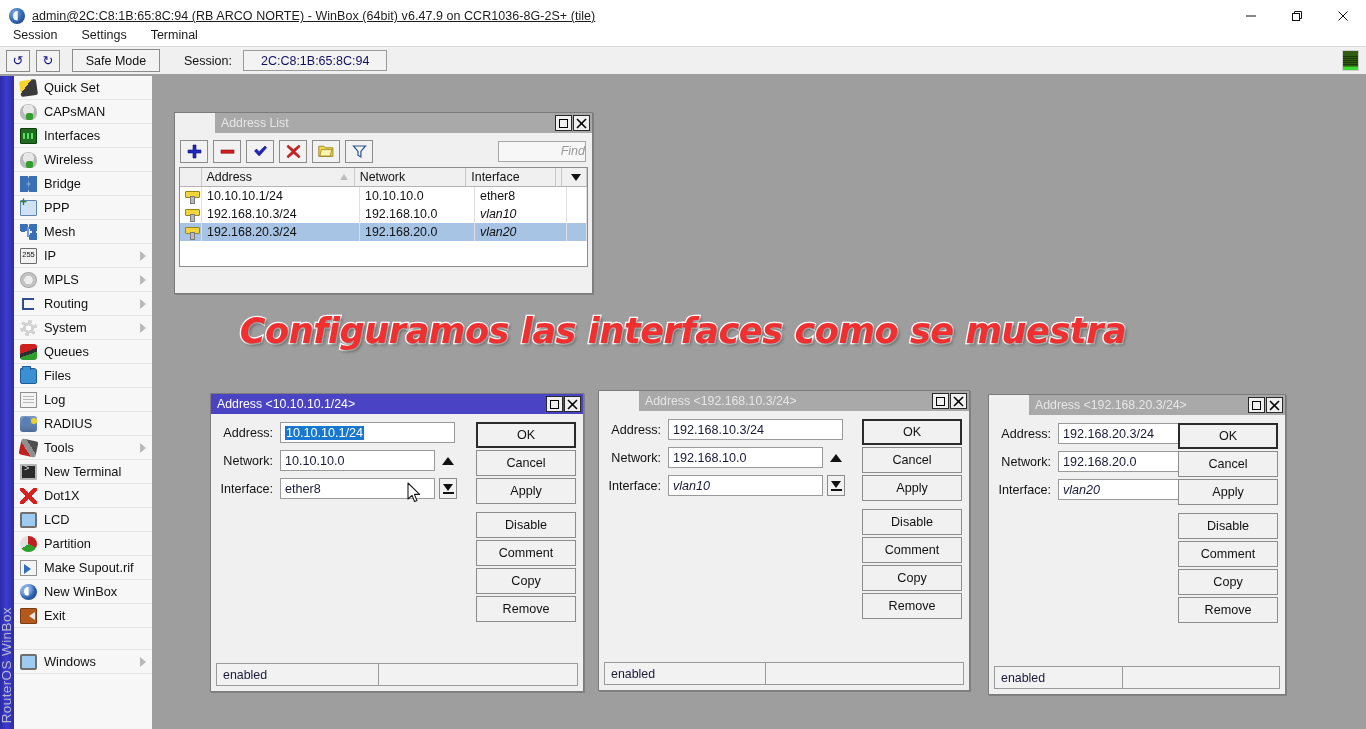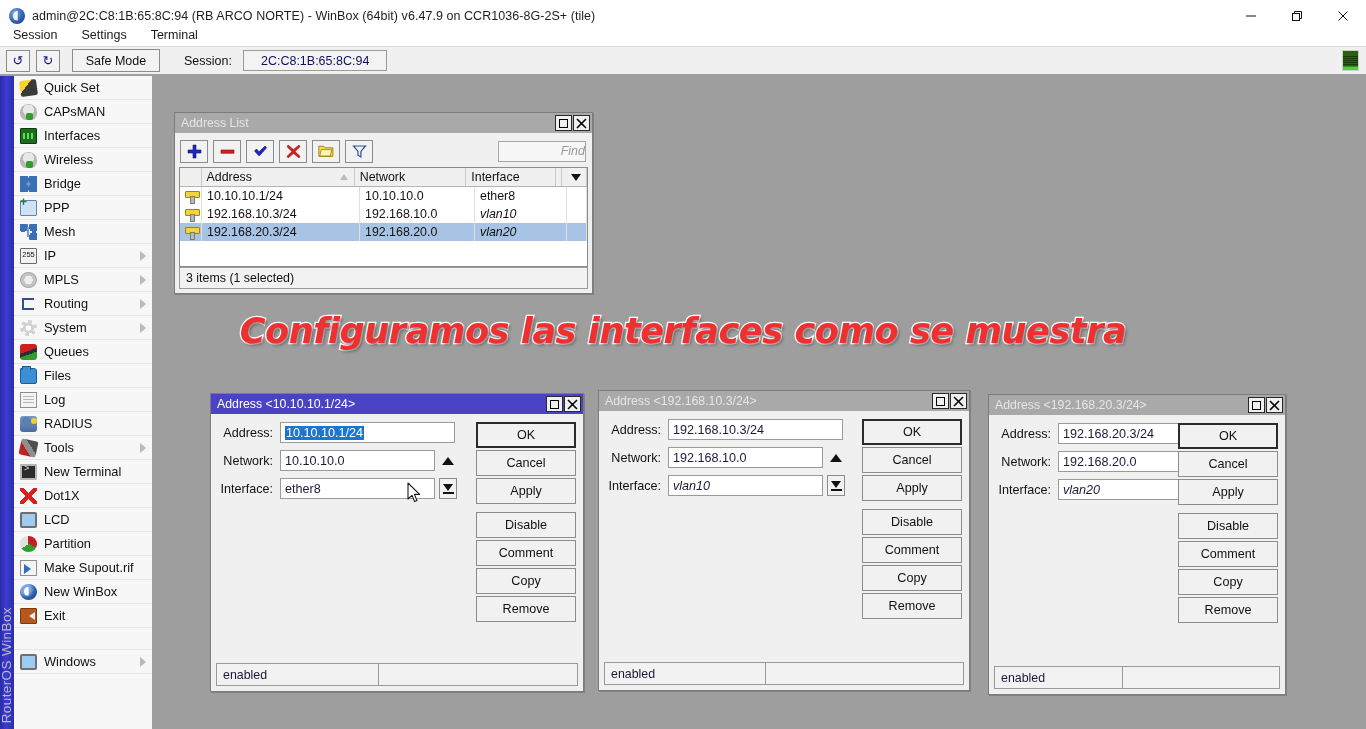--- a/index.html
+++ b/index.html
@@ -25,20 +25,21 @@
   .win-ico::after {
     content: ""; position: absolute; left: 3.5px; top: 2.5px;
     width: 9px; height: 10px; border-radius: 50%;
     background: #ffffff;
     clip-path: polygon(0 0, 58% 0, 58% 100%, 0 100%);
     opacity: .92;
   }
   .win-title {
     font-size: 12.5px; color: #1d1d1d; white-space: nowrap;
     letter-spacing: .05px;
+    text-decoration: underline;
   }
   .win-btns { margin-left: auto; display: flex; height: 32px; }
   .win-btn {
     width: 46px; height: 32px; display: flex;
     align-items: center; justify-content: center;
     color: #111; font-size: 13px; line-height: 1;
   }
   .win-btn svg { display: block; }
 
   
@@ -167,21 +168,21 @@
     position: absolute;
     background: #f0f0f0;
     border: 1px solid #7c7c7c;
     box-shadow: 1px 1px 0 rgba(0,0,0,.18);
   }
   .wb-title {
     height: 20px; display: flex; align-items: center;
     padding-left: 6px; font-size: 12.3px; user-select: none;
   }
   .wb-title.active { background: #4a44c4; color: #ffffff; }
-  .wb-title.inactive { background: #a9a9a9; color: #e6e6e6; }
+  .wb-title.inactive { background: #a9a9a9; color: #e6e6e6; margin-left: 40px; }
   .wb-tbtns { margin-left: auto; display: flex; gap: 0px; padding-right: 2px; }
   .wb-tbtn {
     width: 17px; height: 16px; border: 1px solid #2a2a2a; background: #f0f0f0;
     display: flex; align-items: center; justify-content: center;
     font-size: 11px; color: #000; line-height: 1; margin-left: 1px;
   }
   .wb-tbtn .sq { width: 9px; height: 9px; border: 1.5px solid #000; }
 
   
   #addr-list { left: 174px; top: 112px; width: 419px; height: 182px; }
@@ -550,21 +551,20 @@
         <div class="al-cell col-flag">
           <span class="al-pin"></span>
         </div>
         <div class="al-cell col-addr">192.168.20.3/24</div>
         <div class="al-cell col-net">192.168.20.0</div>
         <div class="al-cell col-if ital">vlan20</div>
         <div class="al-cell col-end"></div>
       </div>
     </div>
 
-    <div class="al-status">3 items (1 selected)</div>
   </div>
 
   <div class="caption">
     <span>Configuramos las interfaces como se muestra</span>
   </div>
 
   <div class="wb-win dlg" id="dlg-a">
     <div class="wb-title active">
       <span>Address &lt;10.10.10.1/24&gt;</span>
       <div class="wb-tbtns">

